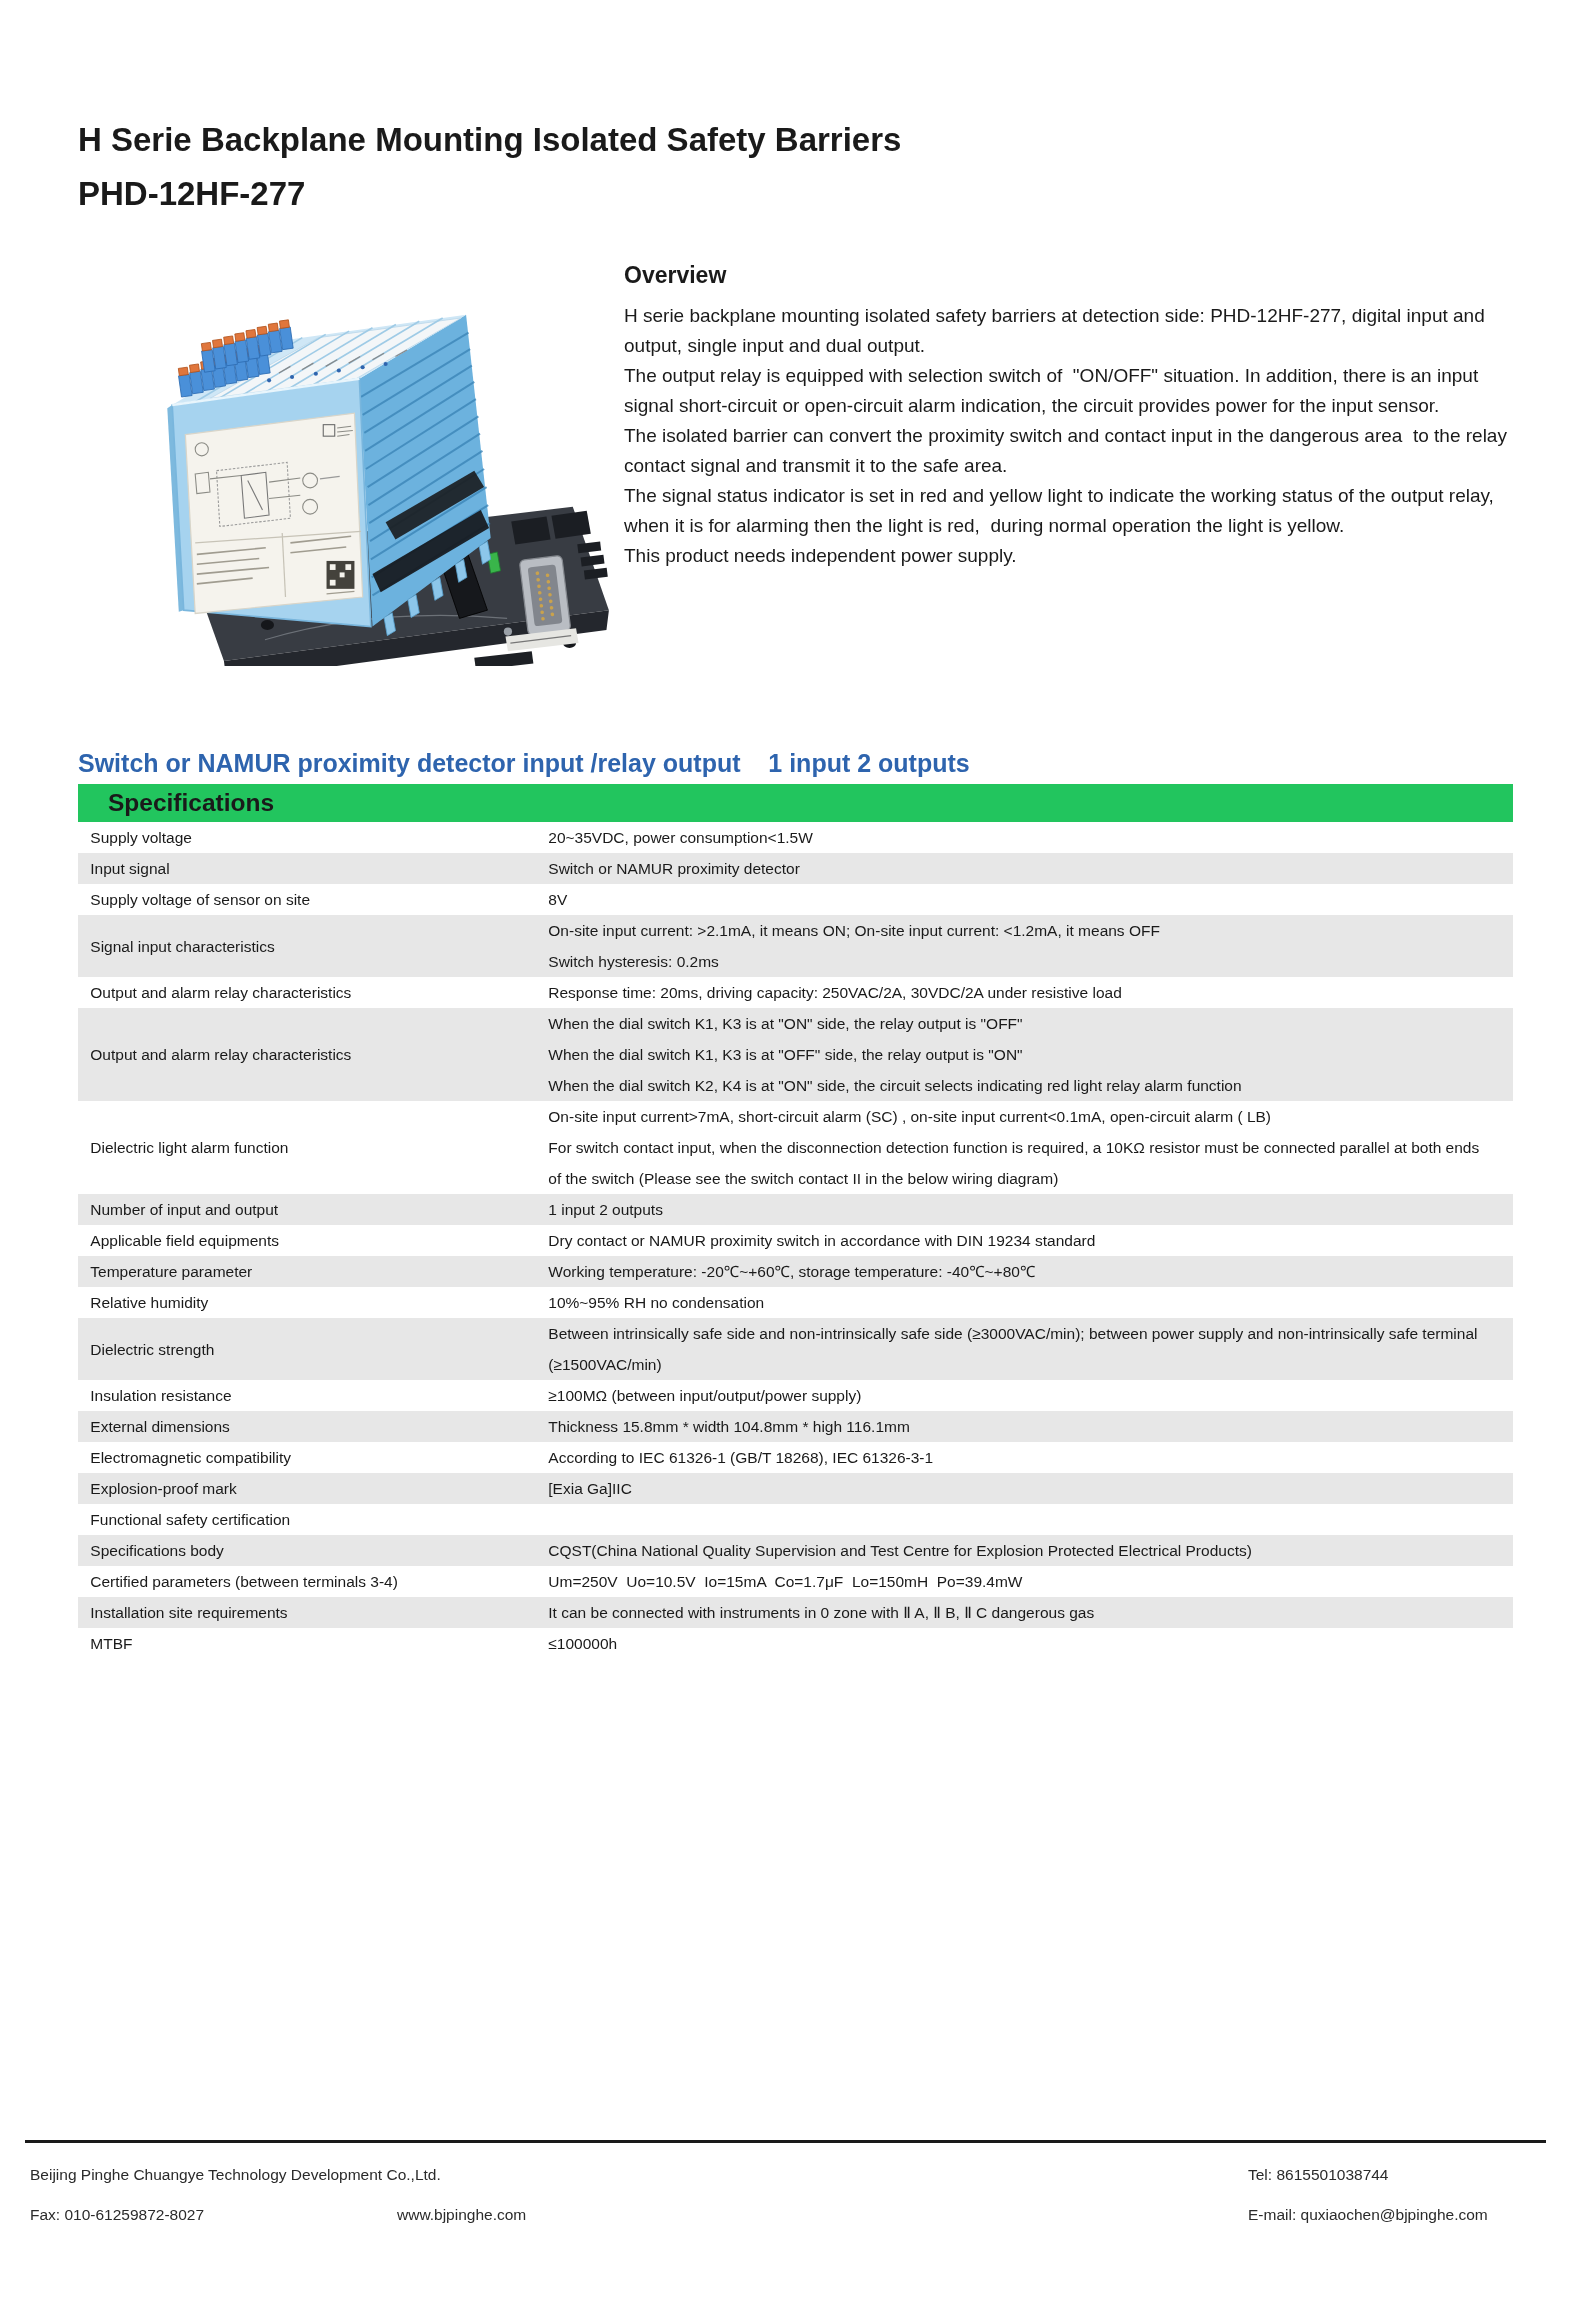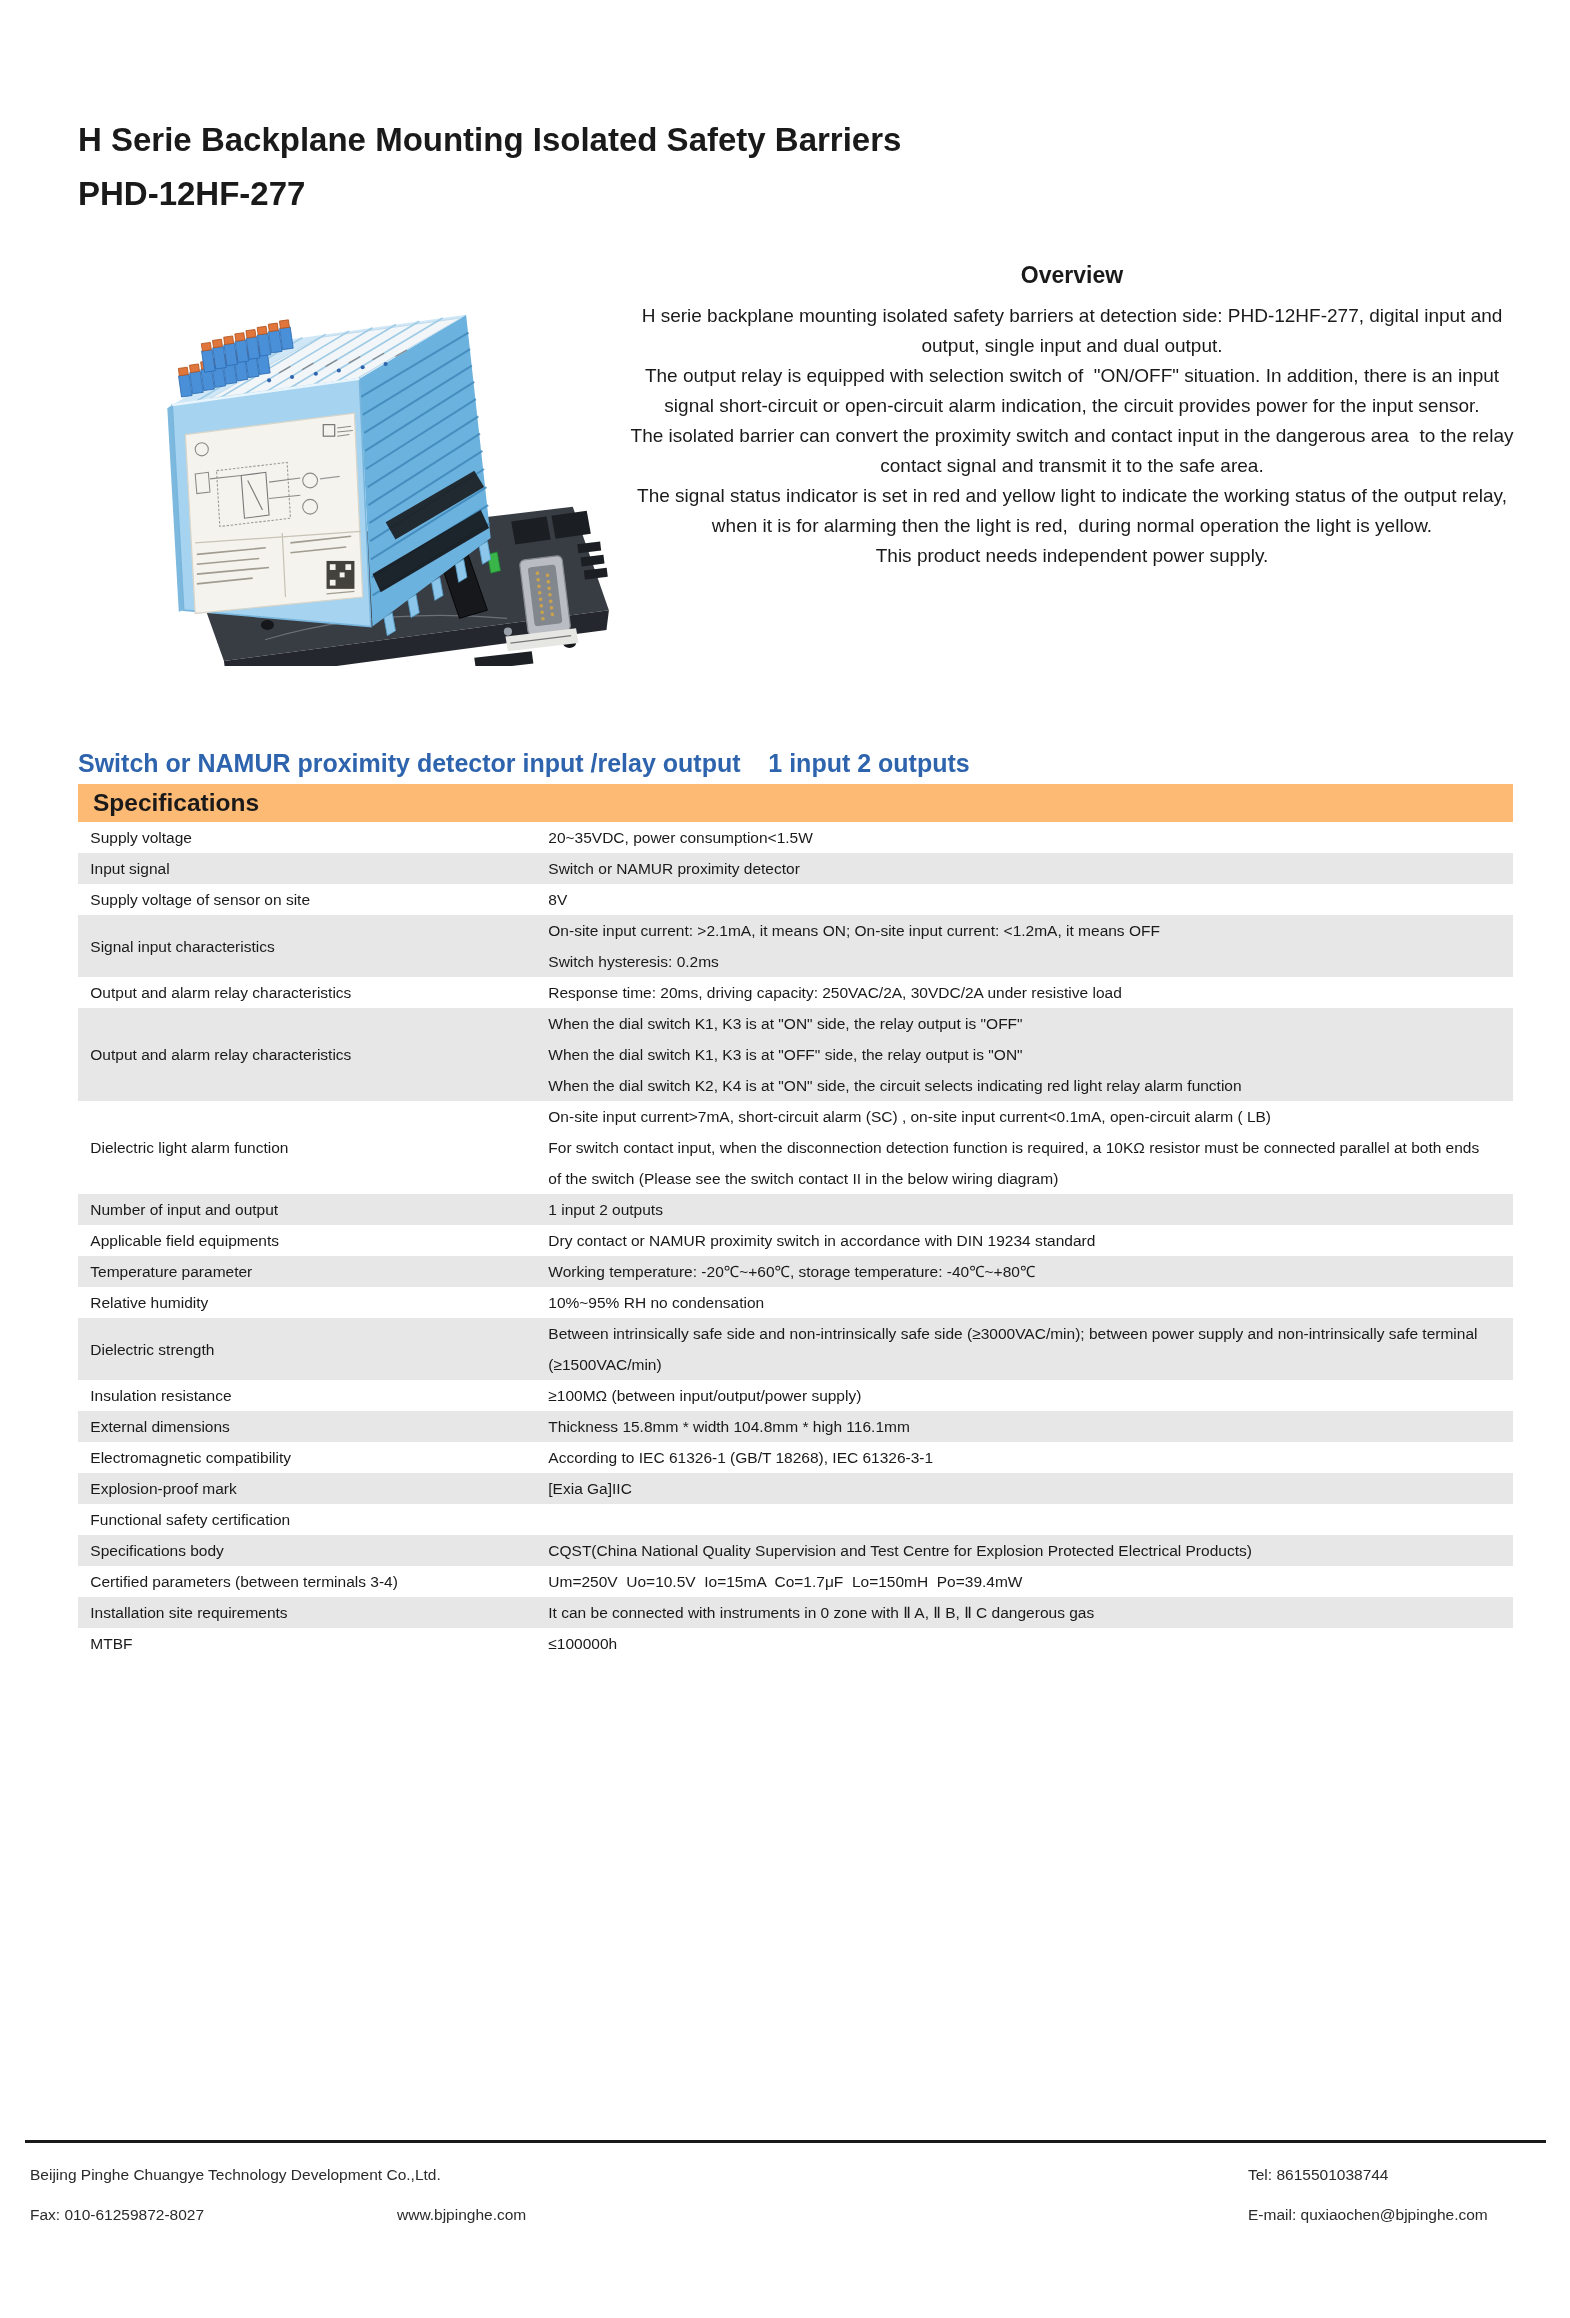--- a/index.html
+++ b/index.html
@@ -7,34 +7,34 @@
     width:1570px;height:2319px;position:relative;background:#ffffff;
     font-family:"Liberation Sans", sans-serif;color:#1a1a1a;overflow:hidden;
   }
   
   .title-block{position:absolute;left:78px;top:123px;}
   .title-line1{font-size:33px;font-weight:bold;line-height:1.05;margin:0;}
   .title-line2{font-size:33px;font-weight:bold;line-height:1.05;margin:19.6px 0 0 0;}
   
   .product-figure{position:absolute;left:80px;top:272px;width:530px;height:394px;margin:0;}
   
-  .overview{position:absolute;left:624px;top:262px;width:896px;text-align:center;}
+  .overview{position:absolute;left:624px;top:262px;width:896px;}
   .overview-heading{font-size:23px;font-weight:bold;margin:0 0 11.5px 0;}
   .ov-p{font-size:19px;line-height:30px;margin:0;white-space:pre-wrap;}
   
   .section-heading{
     position:absolute;left:78px;top:728px;width:1098px;
     font-size:25px;font-weight:bold;color:#2e64ae;
     padding-bottom:8.2px;border-bottom:3.3px solid #2e64ae;white-space:pre-wrap;
   }
   
   .spec-table{position:absolute;left:78px;top:784px;width:1435px;}
   .spec-header{
-    background:#fdba74;height:38px;line-height:38px;
-    font-size:24.5px;font-weight:bold;padding-left:15px;
+    background:#22c55e;height:38px;line-height:38px;
+    font-size:24.5px;font-weight:bold;padding-left:30px;
   }
   .spec-row{display:flex;align-items:center;background:#ffffff;}
   .spec-row:nth-child(even){background:#e7e7e7;}
   .spec-label{
     width:458px;flex:0 0 458px;padding-left:12.3px;
     font-size:15.5px;line-height:31px;
   }
   .spec-value{
     flex:1;padding-right:19.6px;font-size:15.5px;line-height:31px;
     white-space:pre-wrap;

